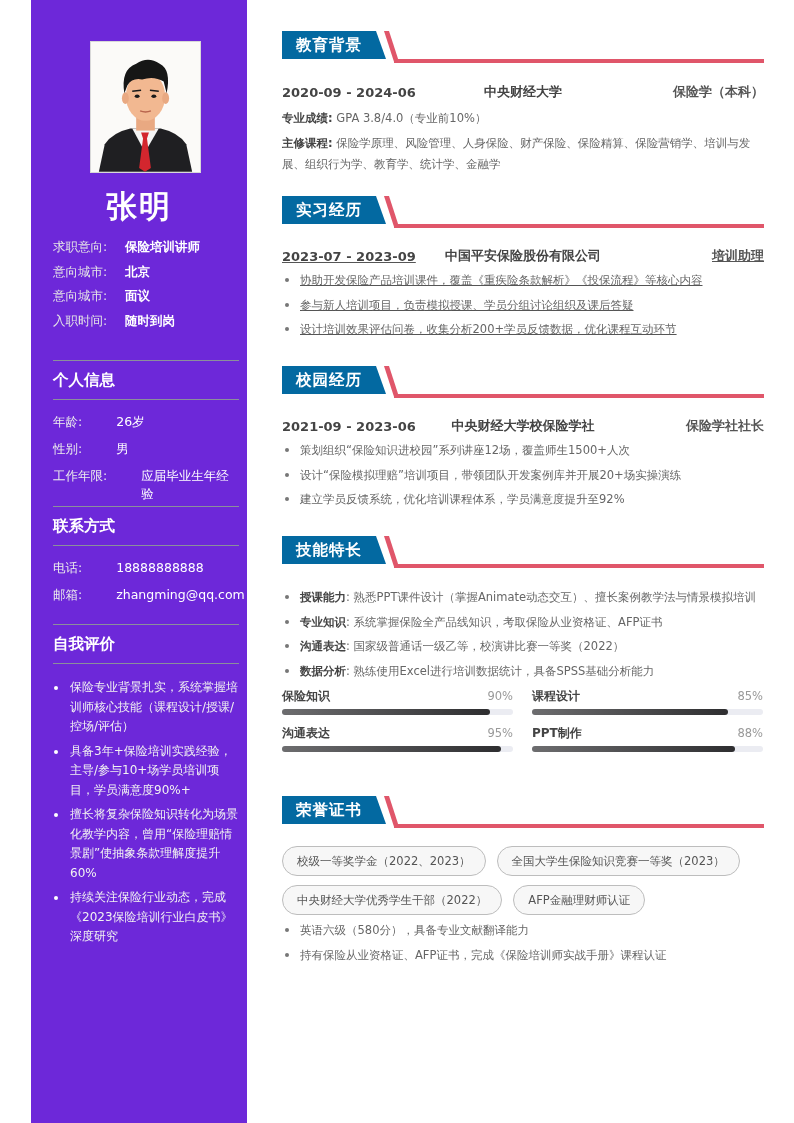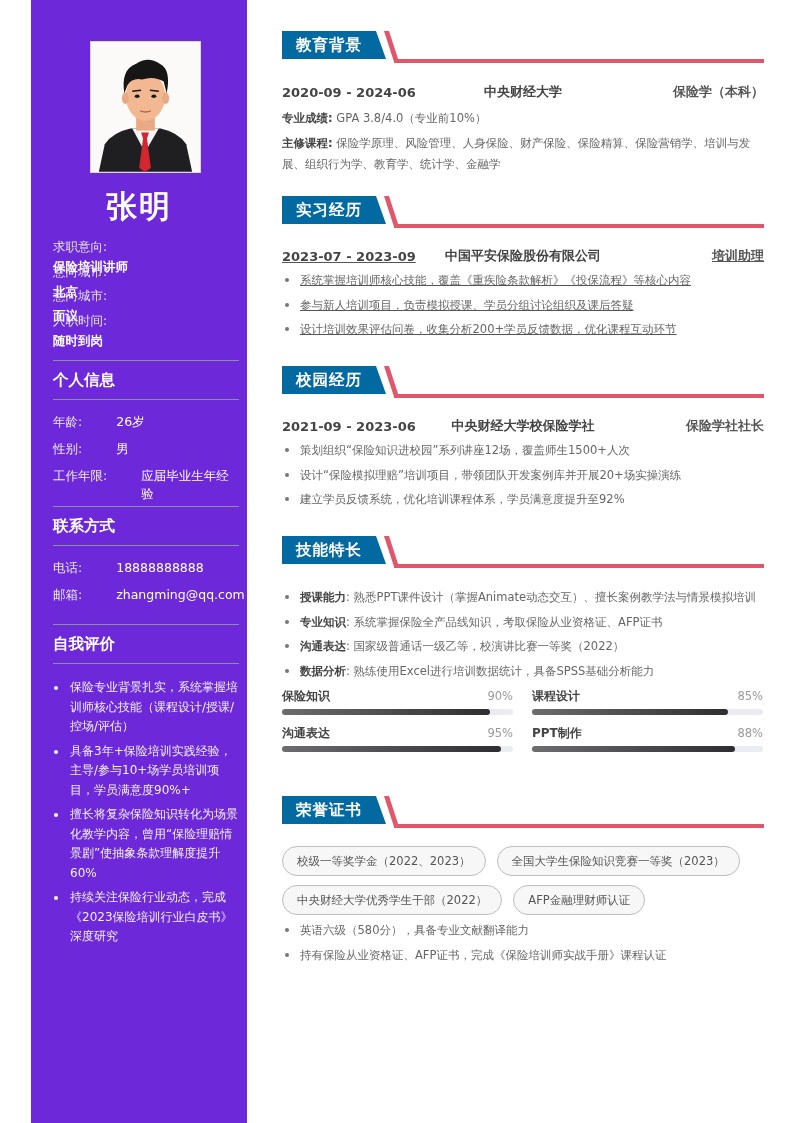--- a/index.html
+++ b/index.html
@@ -14,21 +14,21 @@
   .photo {
     position: absolute; left: 59px; top: 41px; width: 111px; height: 132px;
     background: #fbfaf8; border: 1px solid #d8d8d8; overflow: hidden;
   }
   .photo svg { display: block; width: 100%; height: 100%; }
   .name {
     position: absolute; left: 0; right: 0; top: 186px; text-align: center;
     font-size: 31px; font-weight: bold; color: #ffffff; letter-spacing: 2px;
   }
   .intent { position: absolute; left: 22px; top: 237px; width: 184px; }
-  .intent-row { display: flex; font-size: 12.5px; height: 24.5px; line-height: 20px; flex-direction: column; }
+  .intent-row { display: flex; font-size: 12.5px; height: 24.5px; line-height: 20px; }
   .intent-row .k { width: 72px; color: #e6e6e6; }
   .intent-row .v { color: #ffffff; font-weight: bold; }
 
   .sb-section { position: absolute; left: 22px; width: 186px; }
   .sb-section .hr { height: 1px; background: #8b8f9b; }
   .sb-title { font-size: 15.5px; font-weight: bold; color: #ffffff; padding: 9px 0 8px 0; }
   .sb-row { display: flex; font-size: 12.5px; line-height: 18px; margin-bottom: 9px; gap: 20px; }
   .sb-row .k { color: #ececec; white-space: nowrap; }
   .sb-row .v { color: #ffffff; margin-left: 14px; }
 
@@ -216,21 +216,21 @@
       <div class="tag">实习经历</div>
       <div class="slash"></div>
       <div class="line"></div>
     </div>
     <div class="row3" style="position:relative; margin-top:18px;">
       <span class="date">2023-07 - 2023-09</span>
       <span class="mid">中国平安保险股份有限公司</span>
       <span class="role">培训助理</span>
     </div>
     <ul class="bullets" style="margin-top:2px;">
-      <li>系统掌握培训师核心技能，覆盖《重疾险条款解析》《投保流程》等核心内容</li>
+      <li>协助开发保险产品培训课件，覆盖《重疾险条款解析》《投保流程》等核心内容</li>
       <li>参与新人培训项目，负责模拟授课、学员分组讨论组织及课后答疑</li>
       <li>设计培训效果评估问卷，收集分析200+学员反馈数据，优化课程互动环节</li>
     </ul>
   </section>
 
   <section class="sec" style="top:366px;">
     <div class="sec-head">
       <div class="tag">校园经历</div>
       <div class="slash"></div>
       <div class="line"></div>

